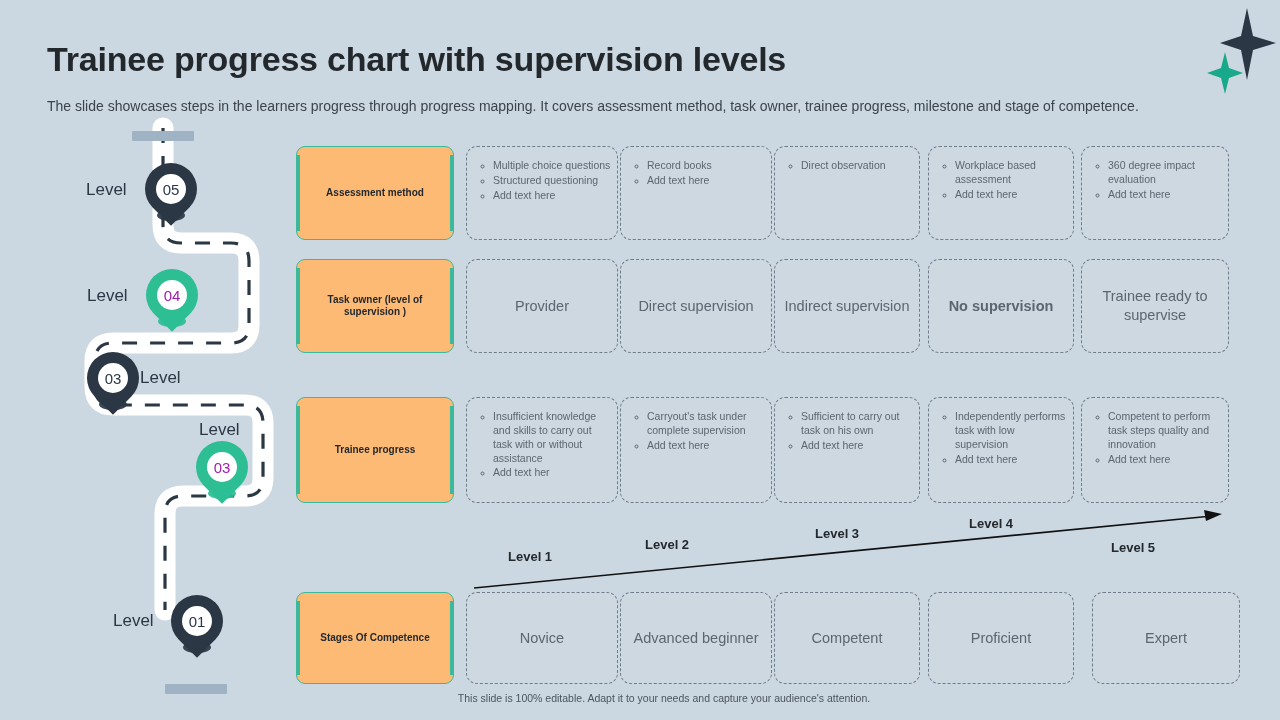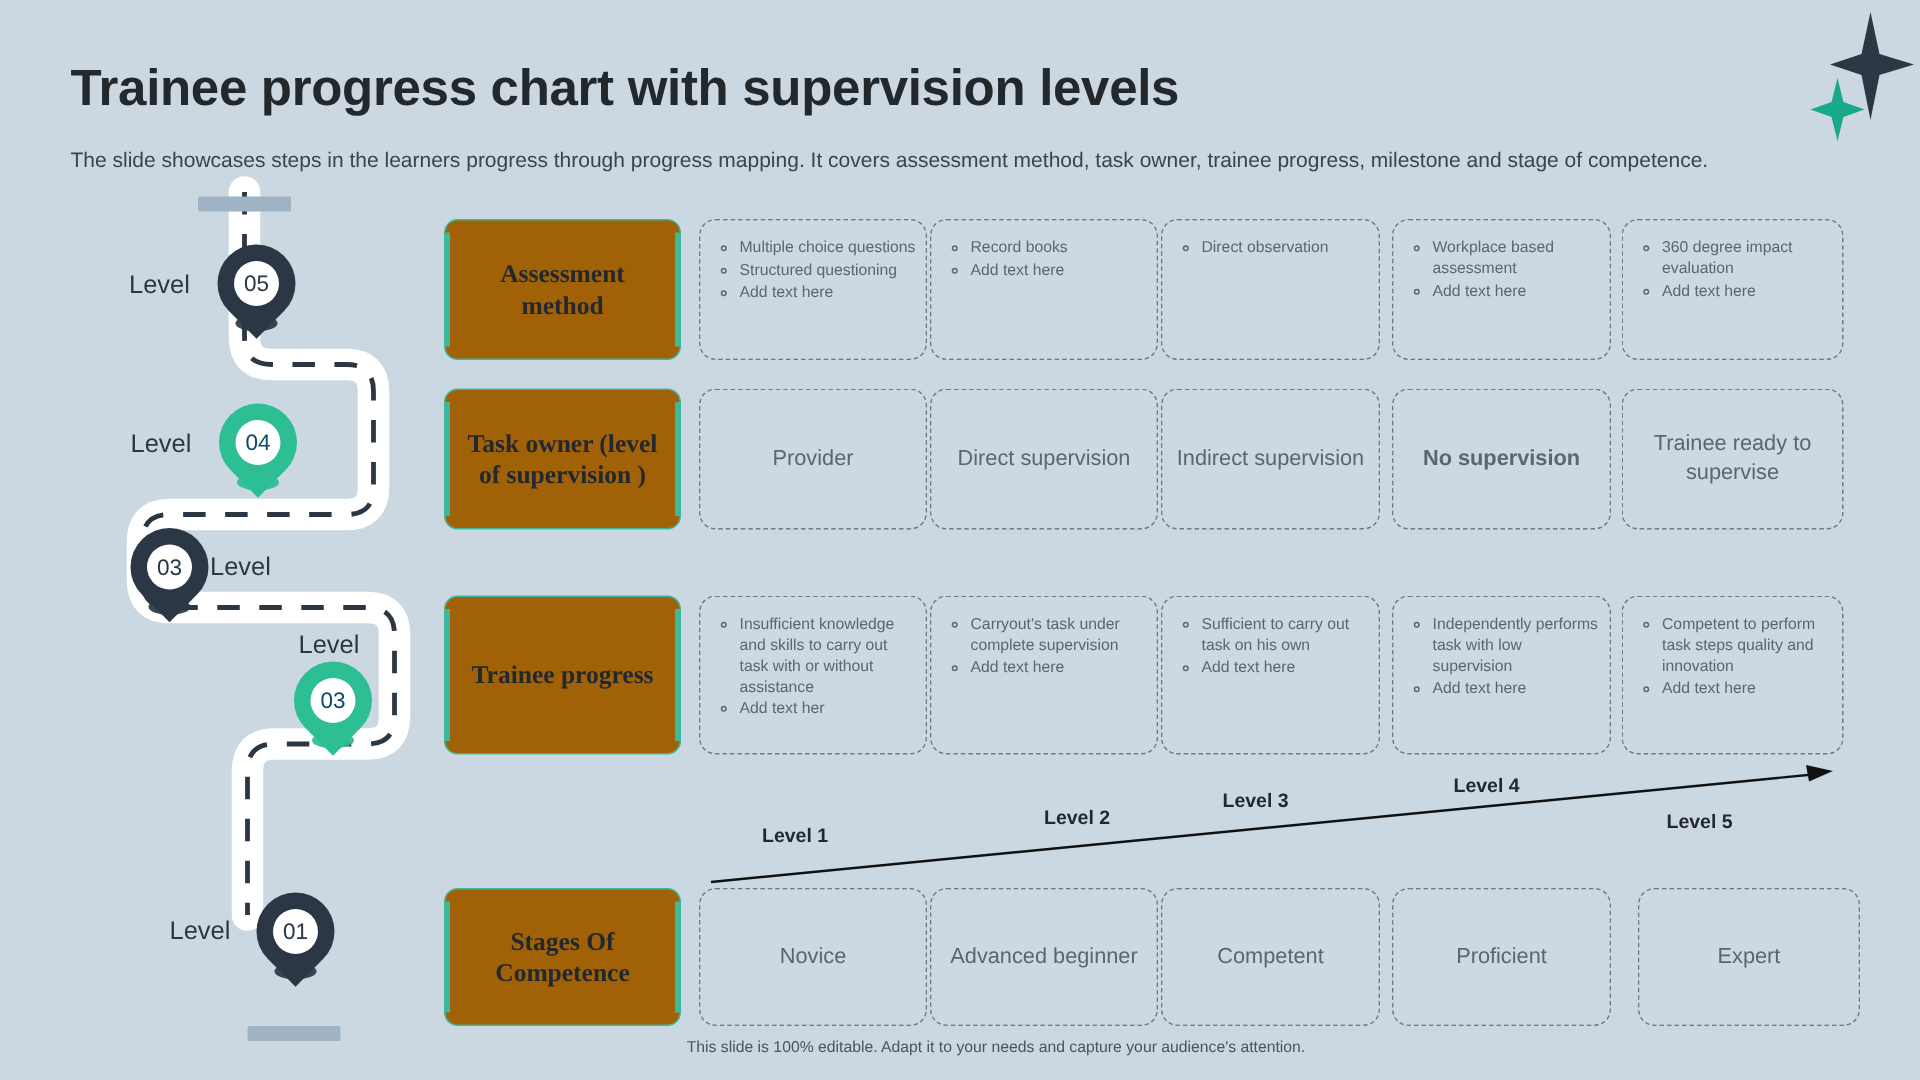--- a/index.html
+++ b/index.html
@@ -62,52 +62,51 @@
   }
   .pin .pin-foot {
     position: absolute; left: 12px; top: 47px;
     width: 28px; height: 11px;
     border-radius: 50%;
     opacity: .92;
   }
   .pin.dark .pin-body, .pin.dark .pin-foot { background: #2b3744; }
   .pin.dark .pin-hole { color: #2b3744; }
   .pin.teal .pin-body, .pin.teal .pin-foot { background: #2dbe94; }
-  .pin.teal .pin-hole { color: #0c4a6e; }
+  .pin.teal .pin-hole { color: #a21caf; }
 
   .pin-label {
     position: absolute;
     font-size: 17px;
     color: #2b3744;
     white-space: nowrap;
   }
 
   .road-cap {
     position: absolute;
     width: 62px; height: 10px;
     background: #9fb3c4;
     border-radius: 1px;
   }
 
   .label-card {
     position: absolute;
-    background: #a16207;
+    background: #fdba74;
     border: 1.4px solid #3bb99a;
     border-radius: 9px;
     box-sizing: border-box;
     display: flex;
     align-items: center;
     justify-content: center;
     text-align: center;
-    font-size: 17px;
+    font-size: 10px;
     font-weight: bold;
     color: #23282d;
     line-height: 1.25;
     padding: 4px 10px;
-    font-family: Liberation Serif, serif;
   }
   .label-card::before, .label-card::after {
     content: "";
     position: absolute;
     top: 8px; bottom: 8px;
     width: 4px;
     background: #3bb99a;
   }
   .label-card::before { left: -1.4px; }
   .label-card::after  { right: -1.4px; }
@@ -295,21 +294,21 @@
   </ul>
 </div>
 
 <div class="arrow-layer">
   <svg width="760" height="95" viewBox="0 0 760 95">
     <line x1="4" y1="88" x2="742" y2="16" stroke="#111111" stroke-width="1.6"></line>
     <polygon points="752,14 734,10 736,21" fill="#111111"></polygon>
   </svg>
 </div>
 <div class="lvl-tick" style="left:508px; top:549px;">Level 1</div>
-<div class="lvl-tick" style="left:696px; top:537px;">Level 2</div>
+<div class="lvl-tick" style="left:645px; top:537px;">Level 2</div>
 <div class="lvl-tick" style="left:815px; top:526px;">Level 3</div>
 <div class="lvl-tick" style="left:969px; top:516px;">Level 4</div>
 <div class="lvl-tick" style="left:1111px; top:540px;">Level 5</div>
 
 <div class="label-card" style="left:296px; top:592px; width:158px; height:92px;">Stages Of Competence</div>
 
 <div class="cell center" style="left:466px; top:592px; width:152px; height:92px;">Novice</div>
 <div class="cell center" style="left:620px; top:592px; width:152px; height:92px;">Advanced beginner</div>
 <div class="cell center" style="left:774px; top:592px; width:146px; height:92px;">Competent</div>
 <div class="cell center" style="left:928px; top:592px; width:146px; height:92px;">Proficient</div>

